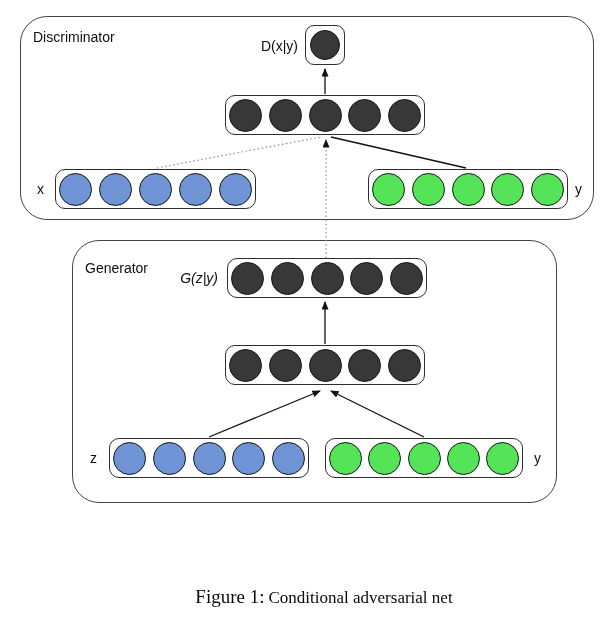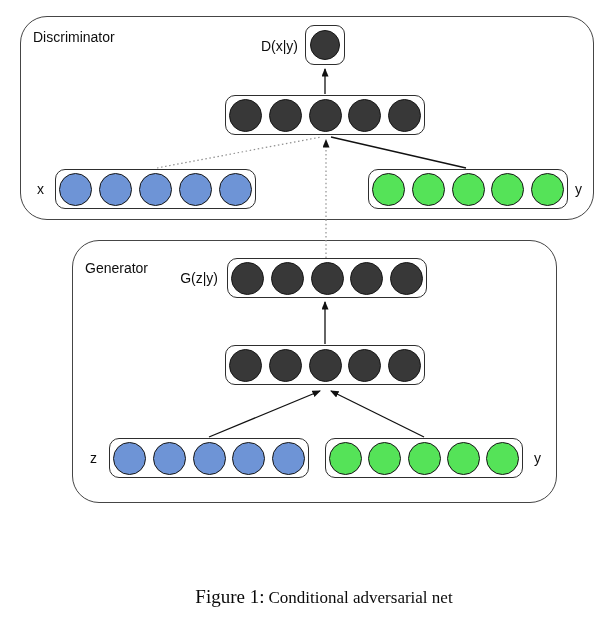--- a/index.html
+++ b/index.html
@@ -125,21 +125,21 @@
       <span class="circle green"></span>
       <span class="circle green"></span>
       <span class="circle green"></span>
       <span class="circle green"></span>
     </div>
   <div class="lbl" style="left:575px; top:181px;">y</div>
 
   <div class="outerbox" style="left:72px; top:240px; width:485px; height:263px;"></div>
   <div class="box-title" style="left:85px; top:260px;">Generator</div>
 
-  <div class="lbl right-align" style="left:145px; top:270px; width:73px;">G(z|y)</div>
+  <div class="lbl right-align" style="left:145px; top:270px; width:73px;font-style:italic;">G(z|y)</div>
   <div class="row" style="left:227px; top:258px; width:200px;">
       <span class="circle dark"></span>
       <span class="circle dark"></span>
       <span class="circle dark"></span>
       <span class="circle dark"></span>
       <span class="circle dark"></span>
     </div>
 
   <div class="row" style="left:225px; top:345px; width:200px;">
       <span class="circle dark"></span>

